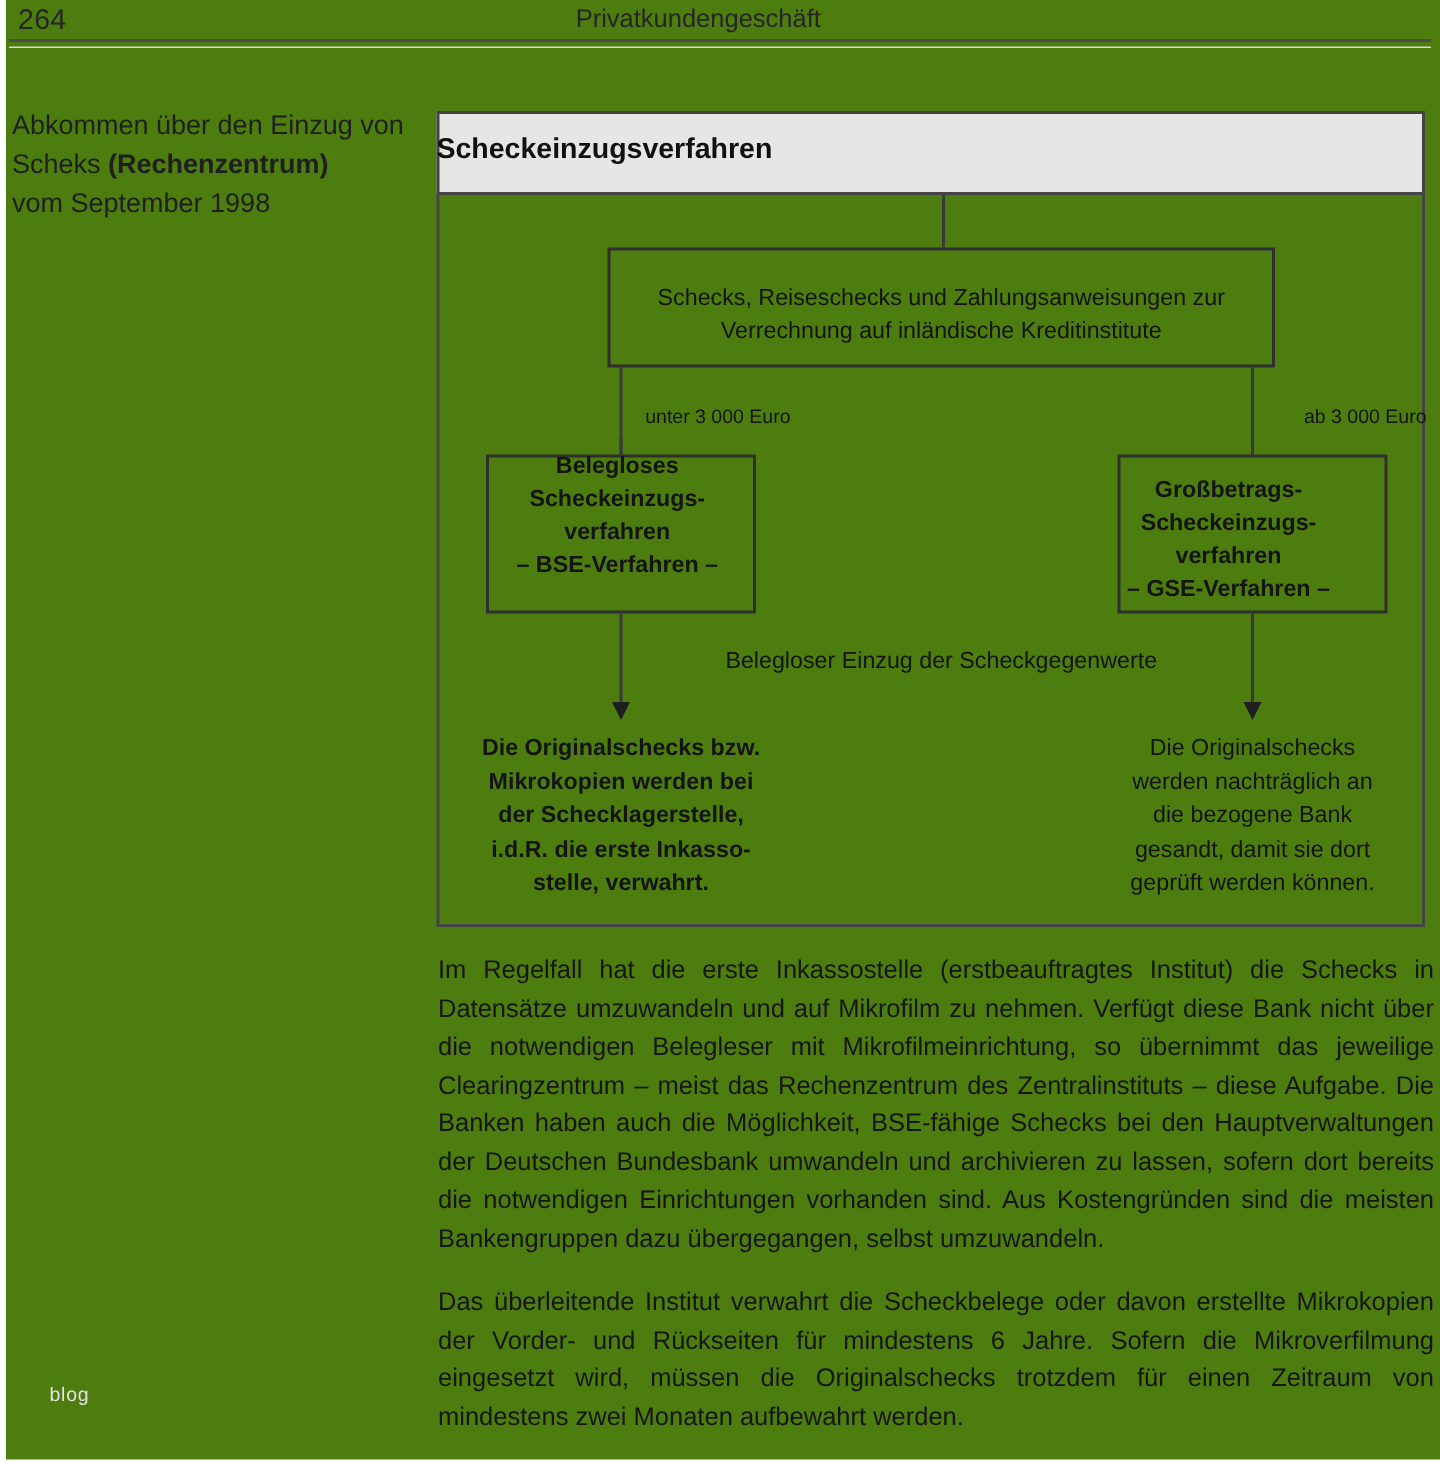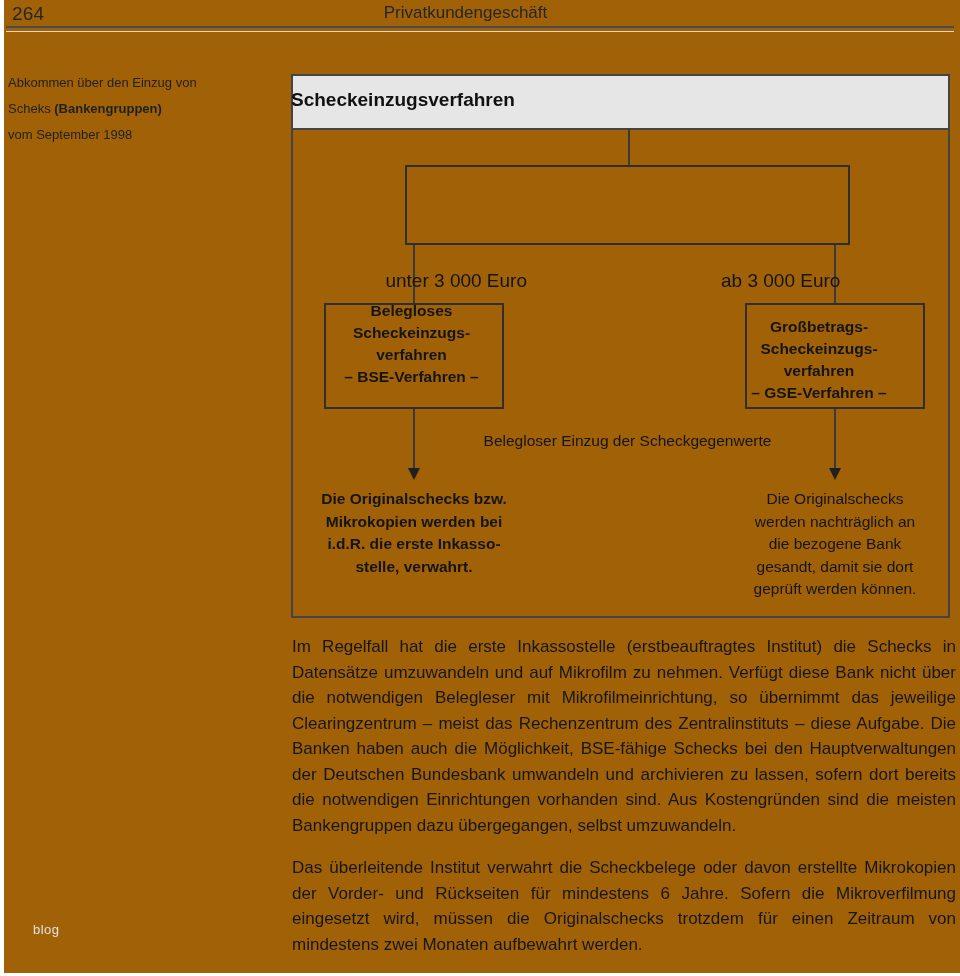--- a/index.html
+++ b/index.html
@@ -8,21 +8,21 @@
     background: #ffffff;
   }
   body {
     font-family: "Liberation Sans", sans-serif;
     color: #1a1a1a;
   }
   #page {
     position: relative;
     width: 960px;
     height: 976px;
-    background: #a16207;
+    background: #4d7c0f;
     overflow: hidden;
   }
 
   
   #running-head {
     position: absolute;
     left: 0; top: 0;
     width: 960px; height: 34px;
   }
   #folio {
@@ -51,21 +51,21 @@
     left: 6px; top: 31px;
     width: 948px; height: 0;
     border-top: 1px solid #d8d8d8;
   }
 
   
   #margin-note {
     position: absolute;
     left: 8px; top: 70px;
     width: 262px;
-    font-size: 13px;
+    font-size: 18px;
     line-height: 26px;
     color: #1f1f1f;
   }
   #margin-note b { font-weight: bold; }
 
   
   #figure {
     position: absolute;
     left: 291px; top: 74px;
     width: 661px; height: 545px;
@@ -132,21 +132,21 @@
 
   .free-label {
     position: absolute;
     font-size: 15.5px;
     line-height: 22px;
     color: #141414;
     text-align: center;
   }
   .amount-label {
     position: absolute;
-    font-size: 19px;
+    font-size: 13px;
     color: #141414;
     white-space: nowrap;
   }
   .leaf-text {
     position: absolute;
     font-size: 15.5px;
     line-height: 22.5px;
     text-align: center;
     color: #141414;
   }
@@ -199,42 +199,46 @@
   <div id="running-head">
     <div id="folio">264</div>
     <div id="head-title">Privatkundengeschäft</div>
     <div id="head-rule"></div>
     <div id="head-rule2"></div>
   </div>
 
   <div id="margin-note">
     <div>Abkommen über den Einzug von</div>
     <div>
-      <span>Scheks&nbsp;</span><b>(Bankengruppen)</b>
+      <span>Scheks&nbsp;</span><b>(Rechenzentrum)</b>
     </div>
     <div>vom September 1998</div>
   </div>
 
   <div id="figure">
 
     <div id="fig-title-box"></div>
     <div id="fig-title">Scheckeinzugsverfahren</div>
 
     <div id="fig-body"></div>
 
     <div class="vline" style="left:337px; top:56px; height:35px;"></div>
 
     <div class="node-box" style="left:114px; top:91px; width:445px; height:80px;"></div>
+    <div class="free-label" style="left:114px; top:114px; width:445px;">
+      <div>Schecks, Reiseschecks und Zahlungsanweisungen zur</div>
+      <div>Verrechnung auf inländische Kreditinstitute</div>
+    </div>
 
     <div class="hline" style="left:122px; top:171px; width:0px;"></div>
     <div class="vline" style="left:122px; top:171px; height:58px;"></div>
     <div class="vline" style="left:543px; top:171px; height:58px;"></div>
 
     <div class="amount-label" style="left:6px; top:196px; width:230px; text-align:right;">unter  3 000 Euro</div>
-    <div class="amount-label" style="left:430px; top:196px; width:230px; ">ab  3 000 Euro</div>
+    <div class="amount-label" style="left:430px; top:196px; width:230px; text-align:right;">ab  3 000 Euro</div>
 
     <div class="vline" style="left:122px; top:218px; height:12px;"></div>
     <div class="vline" style="left:543px; top:218px; height:12px;"></div>
 
     <div class="node-box" style="left:33px; top:229px; width:180px; height:106px;"></div>
     <div class="node-text bold" style="position:absolute; left:33px; top:226px; width:175px;">
       <div>Belegloses</div>
       <div>Scheckeinzugs-</div>
       <div>verfahren</div>
       <div>– BSE-Verfahren –</div>
@@ -252,20 +256,21 @@
 
     <div class="vline" style="left:122px; top:335px; height:61px;"></div>
     <div class="arrow-head" style="left:117px; top:394px;"></div>
 
     <div class="vline" style="left:543px; top:335px; height:61px;"></div>
     <div class="arrow-head" style="left:538px; top:394px;"></div>
 
     <div class="leaf-text" style="left:22px; top:414px; width:202px;font-weight:bold;">
       <div>Die Originalschecks bzw.</div>
       <div>Mikrokopien werden bei</div>
+      <div>der Schecklagerstelle,</div>
       <div>i.d.R. die erste Inkasso-</div>
       <div>stelle, verwahrt.</div>
     </div>
 
     <div class="leaf-text" style="left:443px; top:414px; width:202px;">
       <div>Die Originalschecks</div>
       <div>werden nachträglich an</div>
       <div>die bezogene Bank</div>
       <div>gesandt, damit sie dort</div>
       <div>geprüft werden können.</div>

